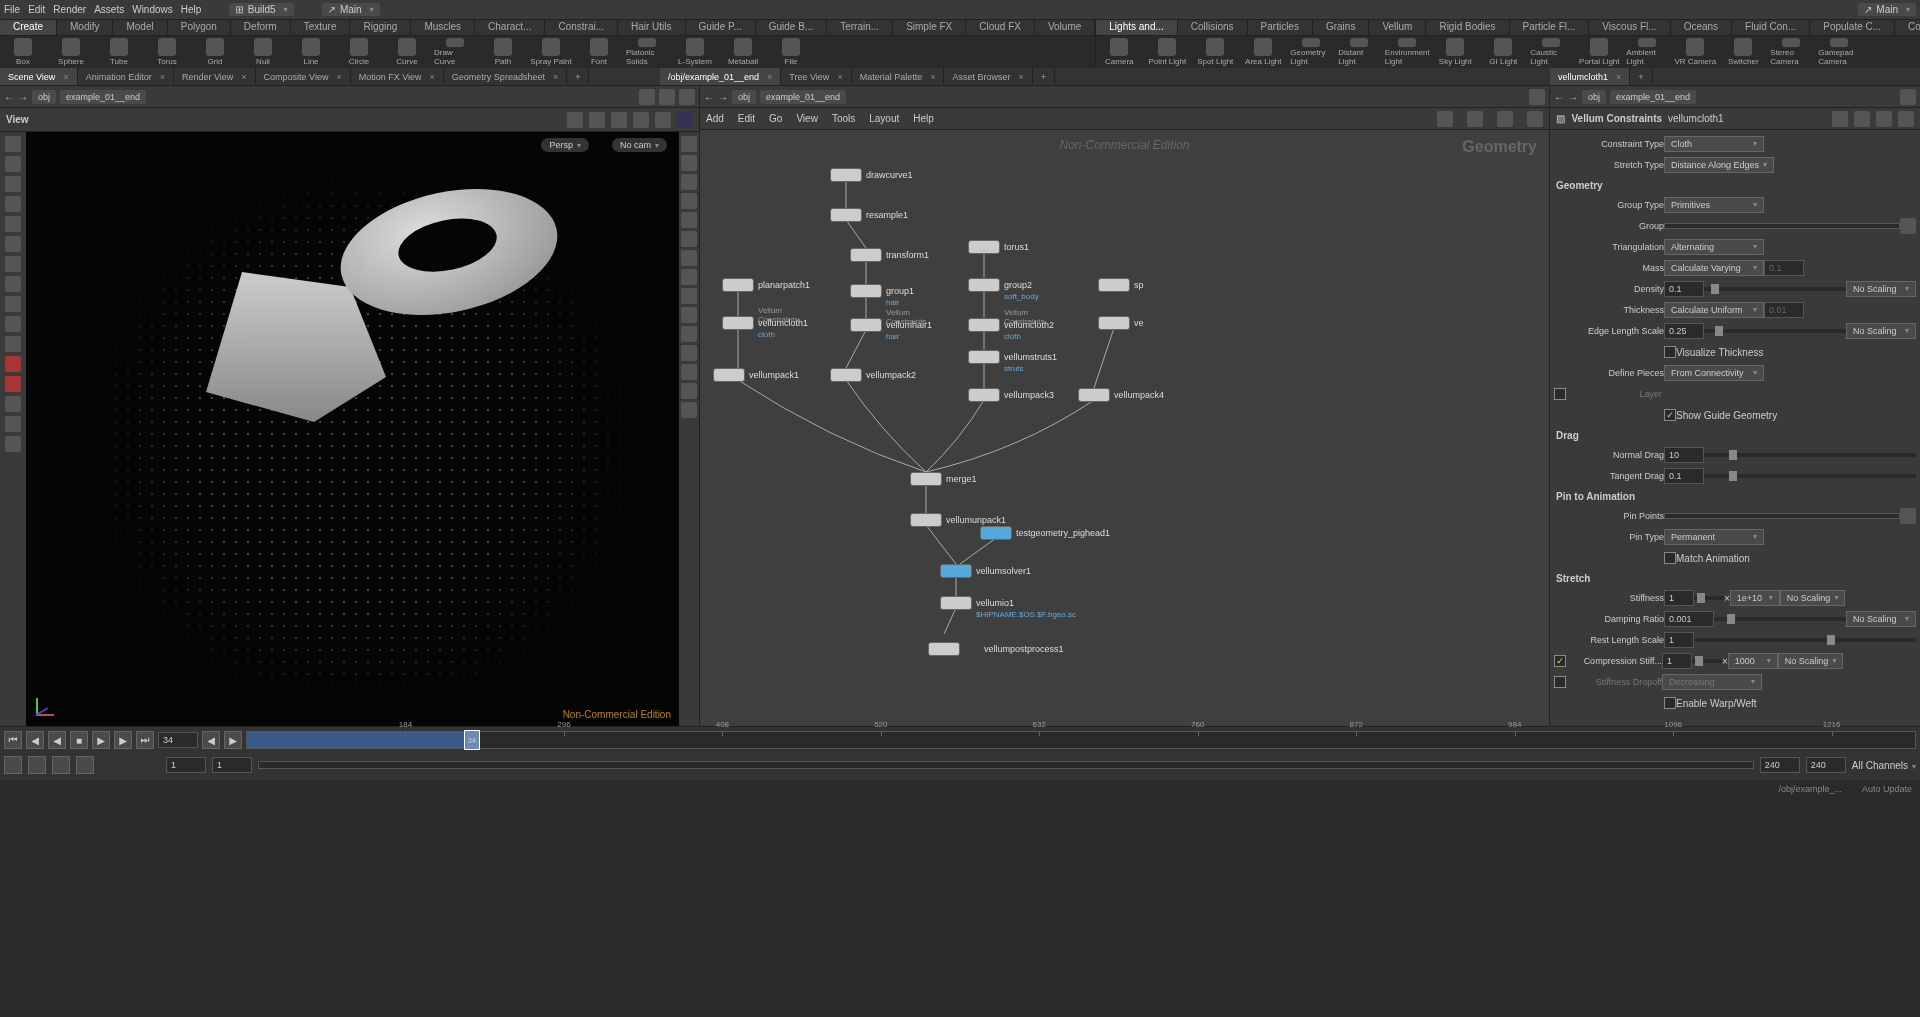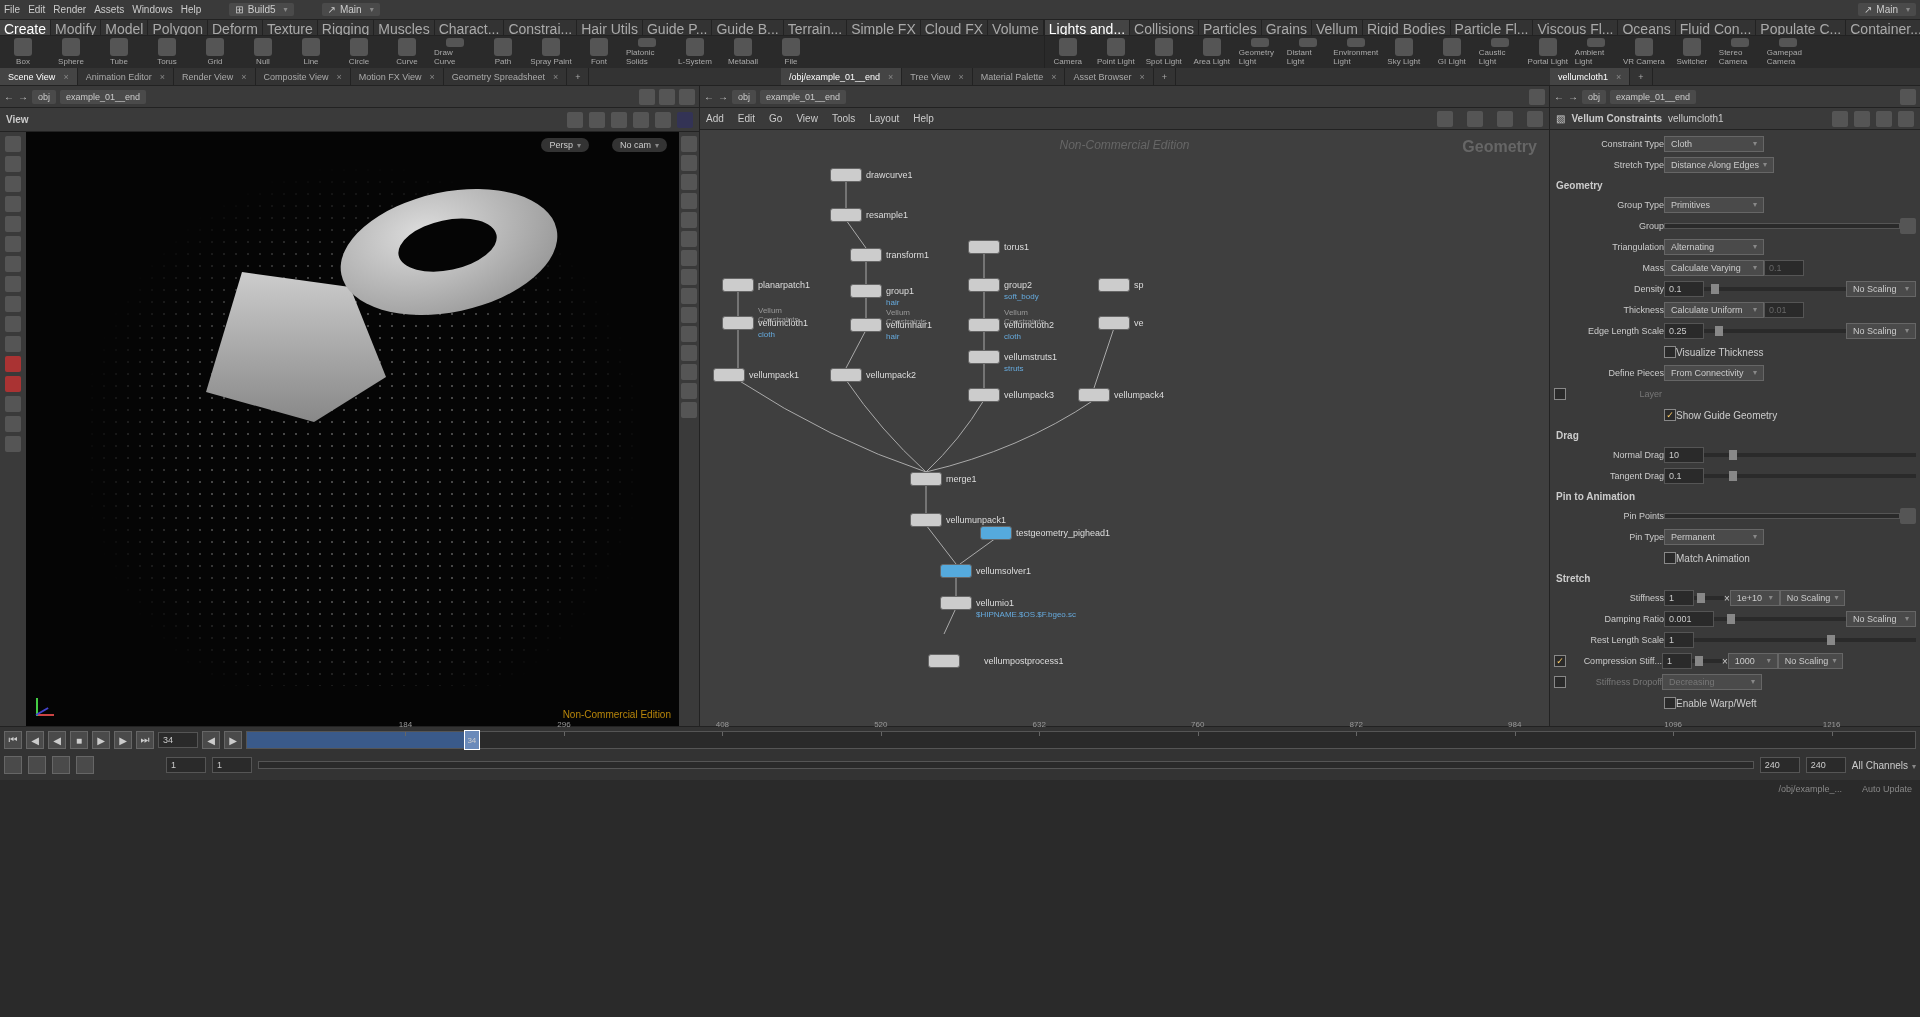--- a/index.html
+++ b/index.html
@@ -4,21 +4,21 @@
 <style>
 * { margin:0; padding:0; box-sizing:border-box; font-family:Arial,sans-serif; }
 body { background:#2a2a2a; color:#ccc; font-size:10px; overflow:hidden; width:1920px; height:1017px; position:relative; }
 .row { display:flex; align-items:center; }
 .menubar { height:20px; background:#3a3a3a; border-bottom:1px solid #222; padding:0 4px; gap:8px; }
 .menubar span { cursor:pointer; }
 .build-sel { margin-left:20px; background:#4a4a4a; padding:1px 6px; border-radius:2px; display:flex; align-items:center; gap:4px; }
 .shelf-area { display:flex; height:48px; }
 .shelf { flex:1; border-right:1px solid #222; }
 .shelf-tabs { height:16px; background:#333; display:flex; overflow:hidden; border-bottom:1px solid #222; }
-.shelf-tab { padding:1px 4px; border-right:1px solid #222; white-space:nowrap; font-size:14px; color:#aaa; }
+.shelf-tab { padding:1px 13px; border-right:1px solid #222; white-space:nowrap; font-size:10px; color:#aaa; }
 .shelf-tab.active { background:#444; color:#fff; }
 .shelf-tools { height:32px; display:flex; padding:2px; gap:6px; overflow:hidden; }
 .tool { display:flex; flex-direction:column; align-items:center; justify-content:center; width:42px; font-size:8px; color:#aaa; }
 .tool-icon { width:18px; height:18px; background:#555; border-radius:3px; margin-bottom:1px; }
 .panetabs { height:18px; background:#333; display:flex; border-bottom:1px solid #222; }
 .panetab { padding:2px 8px; border-right:1px solid #222; font-size:9px; color:#aaa; display:flex; align-items:center; gap:4px; }
 .panetab.active { background:#444; color:#fff; }
 .panetab .x { margin-left:4px; color:#888; }
 .main-split { display:flex; height:640px; }
 .left-pane { width:700px; display:flex; flex-direction:column; border-right:1px solid #222; }
@@ -186,21 +186,21 @@
         <div class="tool"><div class="tool-icon"></div>Ambient Light</div>
         <div class="tool"><div class="tool-icon"></div>VR Camera</div>
         <div class="tool"><div class="tool-icon"></div>Switcher</div>
         <div class="tool"><div class="tool-icon"></div>Stereo Camera</div>
         <div class="tool"><div class="tool-icon"></div>Gamepad Camera</div>
       </div>
   </div>
 </div>
 
 <div style="display:flex">
-  <div style="width:781px" class="panetabs" id="left-tabs">
+  <div style="width:660px" class="panetabs" id="left-tabs">
       <div class="panetab active">Scene View<span class="x">×</span></div>
       <div class="panetab">Animation Editor<span class="x">×</span></div>
       <div class="panetab">Render View<span class="x">×</span></div>
       <div class="panetab">Composite View<span class="x">×</span></div>
       <div class="panetab">Motion FX View<span class="x">×</span></div>
       <div class="panetab">Geometry Spreadsheet<span class="x">×</span></div>
       <div class="panetab">+</div>
     </div>
   <div style="flex:1" class="panetabs" id="mid-tabs">
       <div class="panetab active">/obj/example_01__end<span class="x">×</span></div>
@@ -434,21 +434,21 @@
           </div>
           <div class="node" style="left: 240px; top: 434px;">
             <div class="node-body sel"></div>
             <span class="node-lbl">vellumsolver1</span>
           </div>
           <div class="node" style="left: 240px; top: 466px;">
             <div class="node-body"></div>
             <span class="node-lbl">vellumio1</span>
             <div class="node-sub" style="position:absolute;top:14px;left:36px">$HIPNAME.$OS.$F.bgeo.sc</div>
           </div>
-          <div class="node" style="left: 228px; top: 524px; gap: 24px;">
+          <div class="node" style="left: 228px; top: 512px; gap: 24px;">
             <div class="node-body"></div>
             <span class="node-lbl">vellumpostprocess1</span>
           </div>
         </div>
     </div>
   </div>
 
   <div class="right-pane">
     <div class="path-bar">
       <span>←</span>

